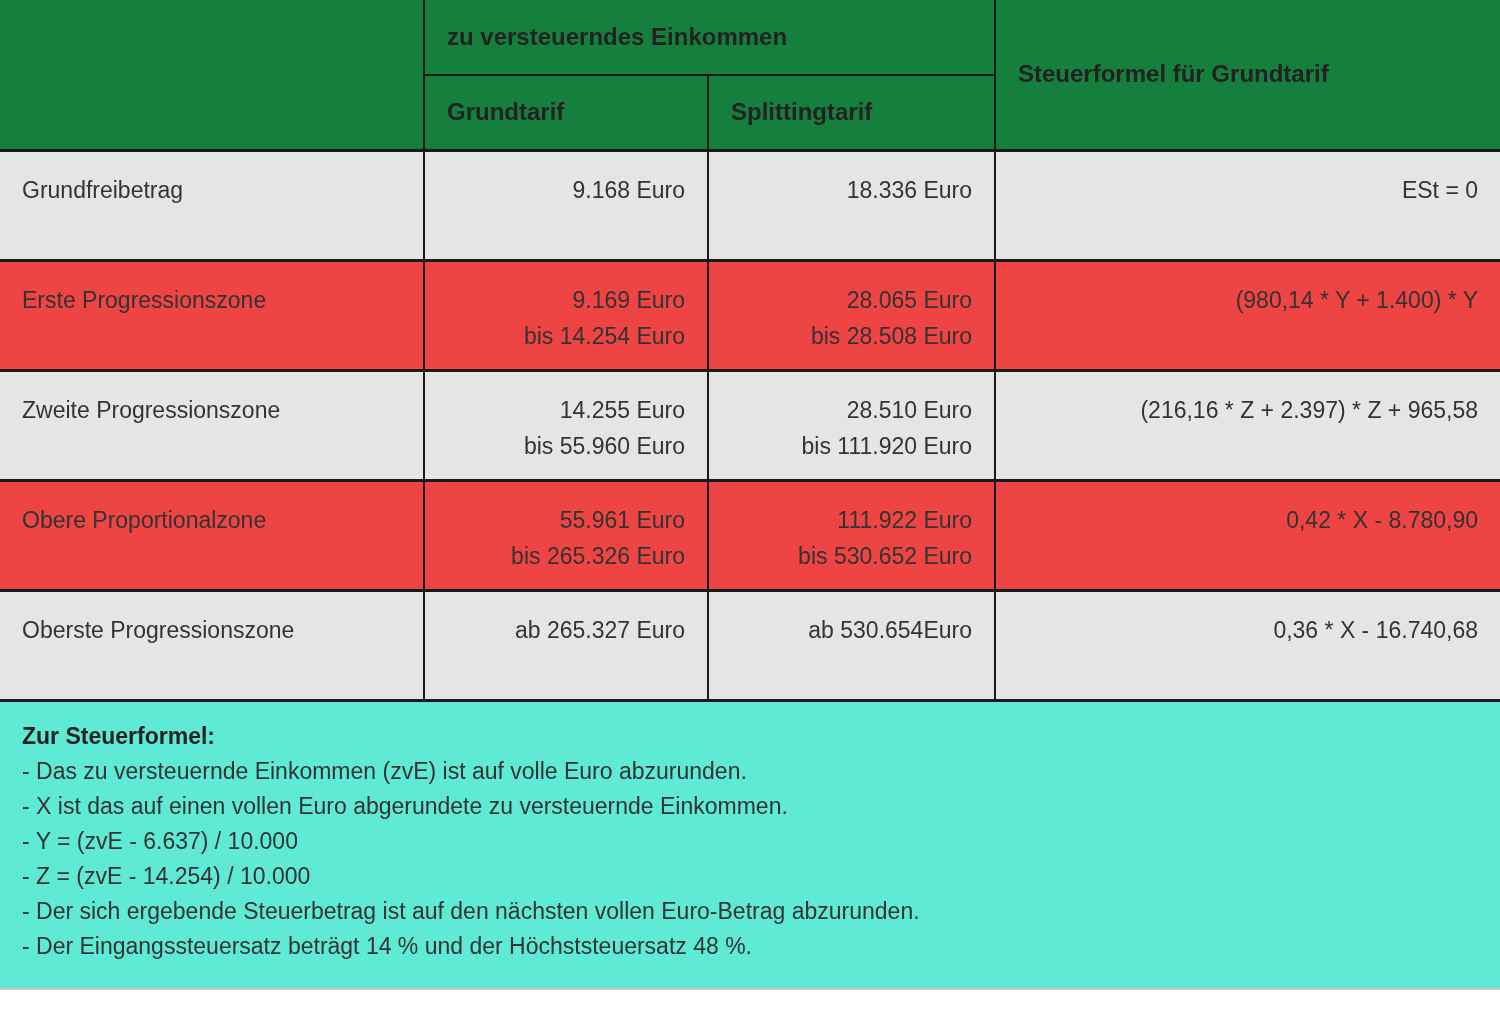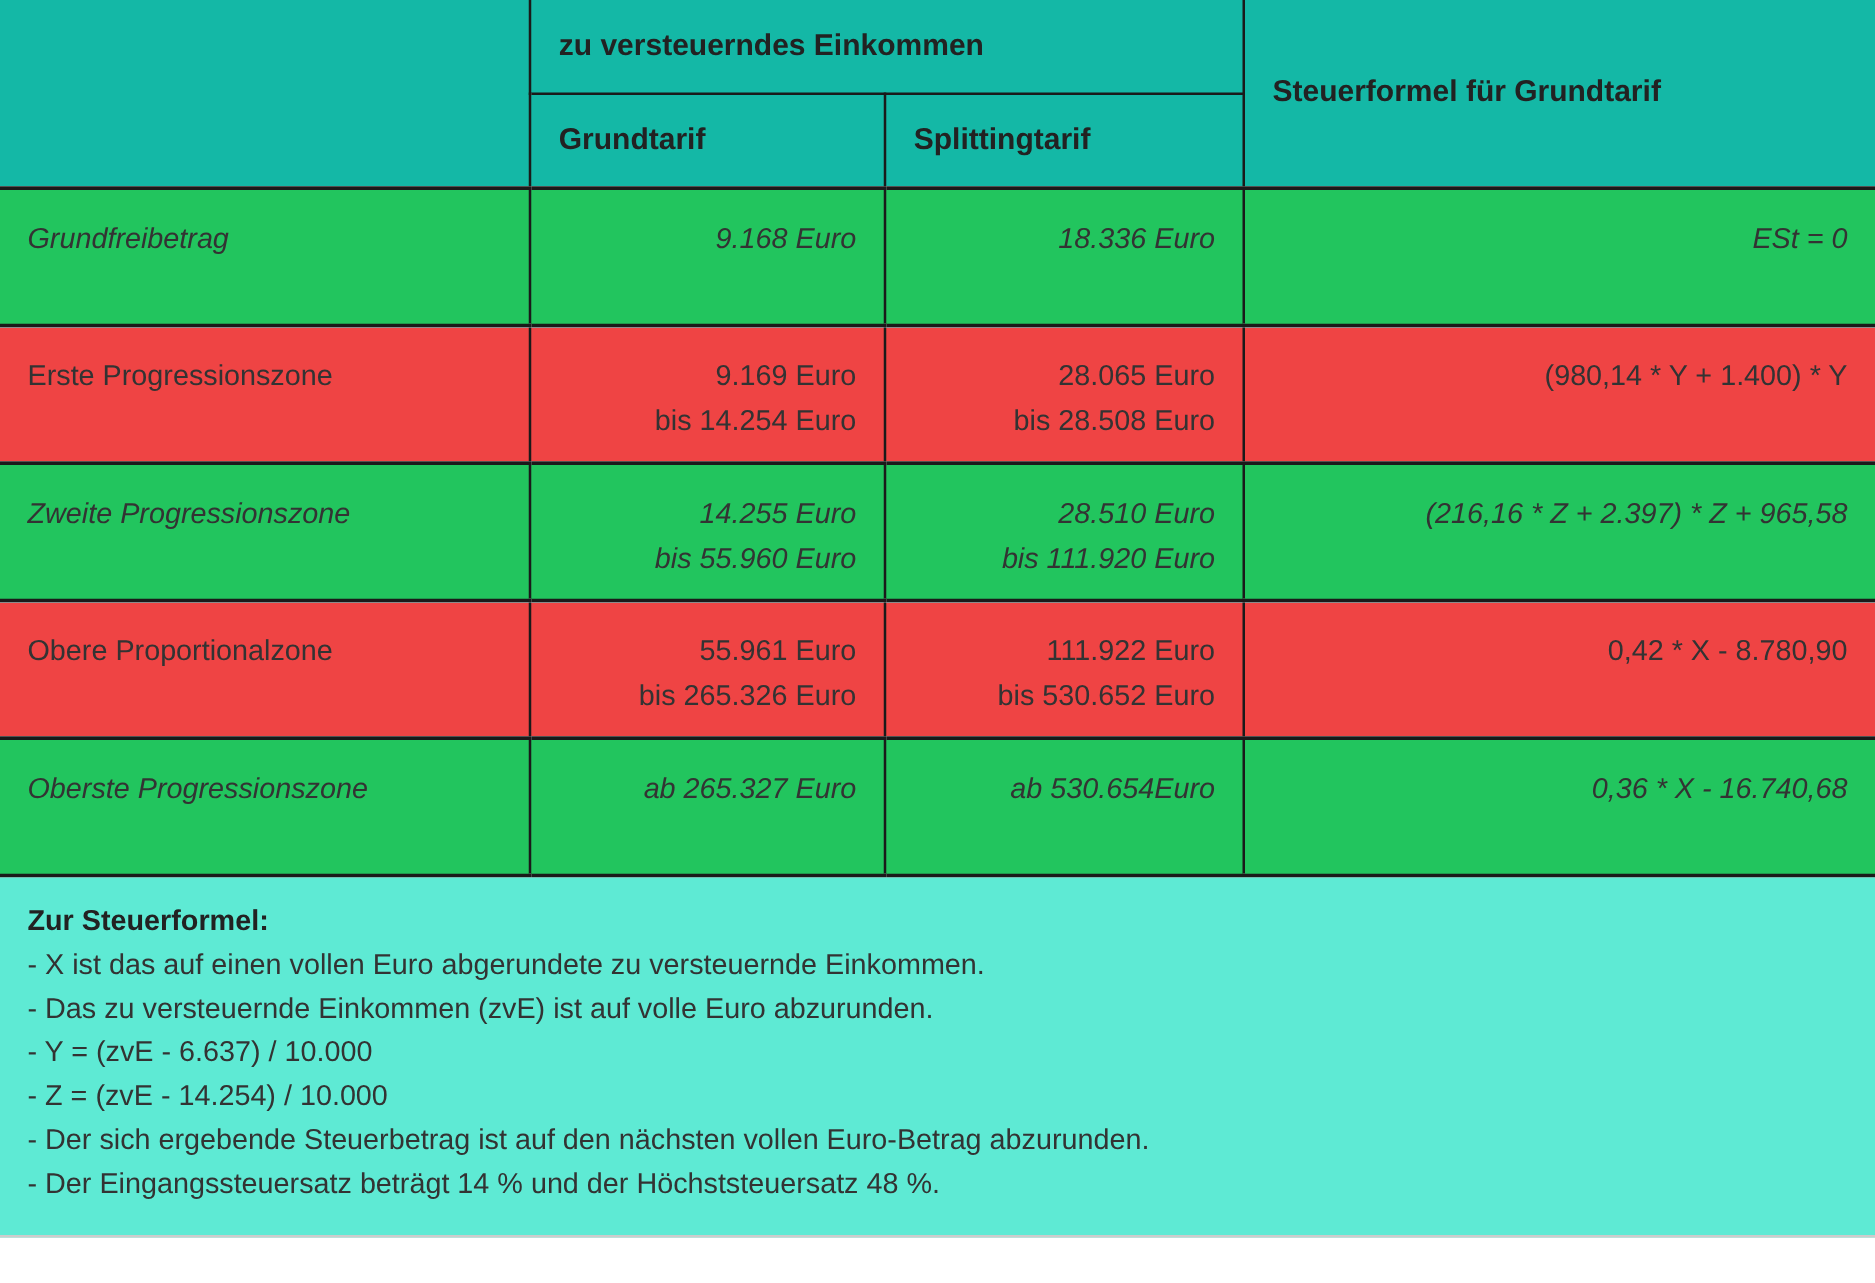--- a/index.html
+++ b/index.html
@@ -41,40 +41,40 @@
   
   .tax-table thead tr:first-child > * { border-top: none; }
   
   .tax-table tbody tr > * { border-top: 3px solid #1a1a1a; }
   .tax-table tbody tr:last-child > * { border-bottom: 3px solid #1a1a1a; }
 
   .tax-table thead tr { height: 75px; }
   .tax-table tbody tr { height: 110px; }
 
   .tax-table th {
-    background: #14b8a6;
+    background: #15803d;
     font-size: 24px;
     font-weight: bold;
     color: #222222;
     text-align: left;
     vertical-align: middle;
     padding: 0 22px;
   }
   .tax-table td {
     font-size: 23px;
     font-weight: normal;
     vertical-align: top;
     padding: 20px 22px 0 22px;
     line-height: 36px;
   }
   td.label-cell   { text-align: left; }
   td.num-cell     { text-align: right; white-space: pre-line; }
   td.formula-cell { text-align: right; }
 
-  tr.row-white > td { background: #22c55e; font-style: italic; }
+  tr.row-white > td { background: #e5e5e5; }
   tr.row-gray  > td { background: #ef4444; }
 
   .footnote {
     box-sizing: border-box;
     width: 1500px;
     min-height: 288px;
     background: #5eead4;
     border-bottom: 2px solid #cccccc;
     padding: 17px 22px 20px 22px;
     font-size: 23px;
@@ -142,21 +142,21 @@
         <td class="label-cell">Oberste Progressionszone</td>
         <td class="num-cell">ab 265.327 Euro</td>
         <td class="num-cell">ab 530.654Euro</td>
         <td class="formula-cell">0,36 * X - 16.740,68</td>
       </tr>
     </tbody>
   </table>
 
   <div class="footnote">
     <div class="footnote-heading">Zur Steuerformel:</div>
+    <div class="footnote-line">- Das zu versteuernde Einkommen (zvE) ist auf volle Euro abzurunden.</div>
     <div class="footnote-line">- X ist das auf einen vollen Euro abgerundete zu versteuernde Einkommen.</div>
-    <div class="footnote-line">- Das zu versteuernde Einkommen (zvE) ist auf volle Euro abzurunden.</div>
     <div class="footnote-line">- Y = (zvE - 6.637) / 10.000</div>
     <div class="footnote-line">- Z = (zvE - 14.254) / 10.000</div>
     <div class="footnote-line">- Der sich ergebende Steuerbetrag ist auf den nächsten vollen Euro-Betrag abzurunden.</div>
     <div class="footnote-line">- Der Eingangssteuersatz beträgt 14 % und der Höchststeuersatz 48 %.</div>
   </div>
 
 </div>
 
 </body></html>

